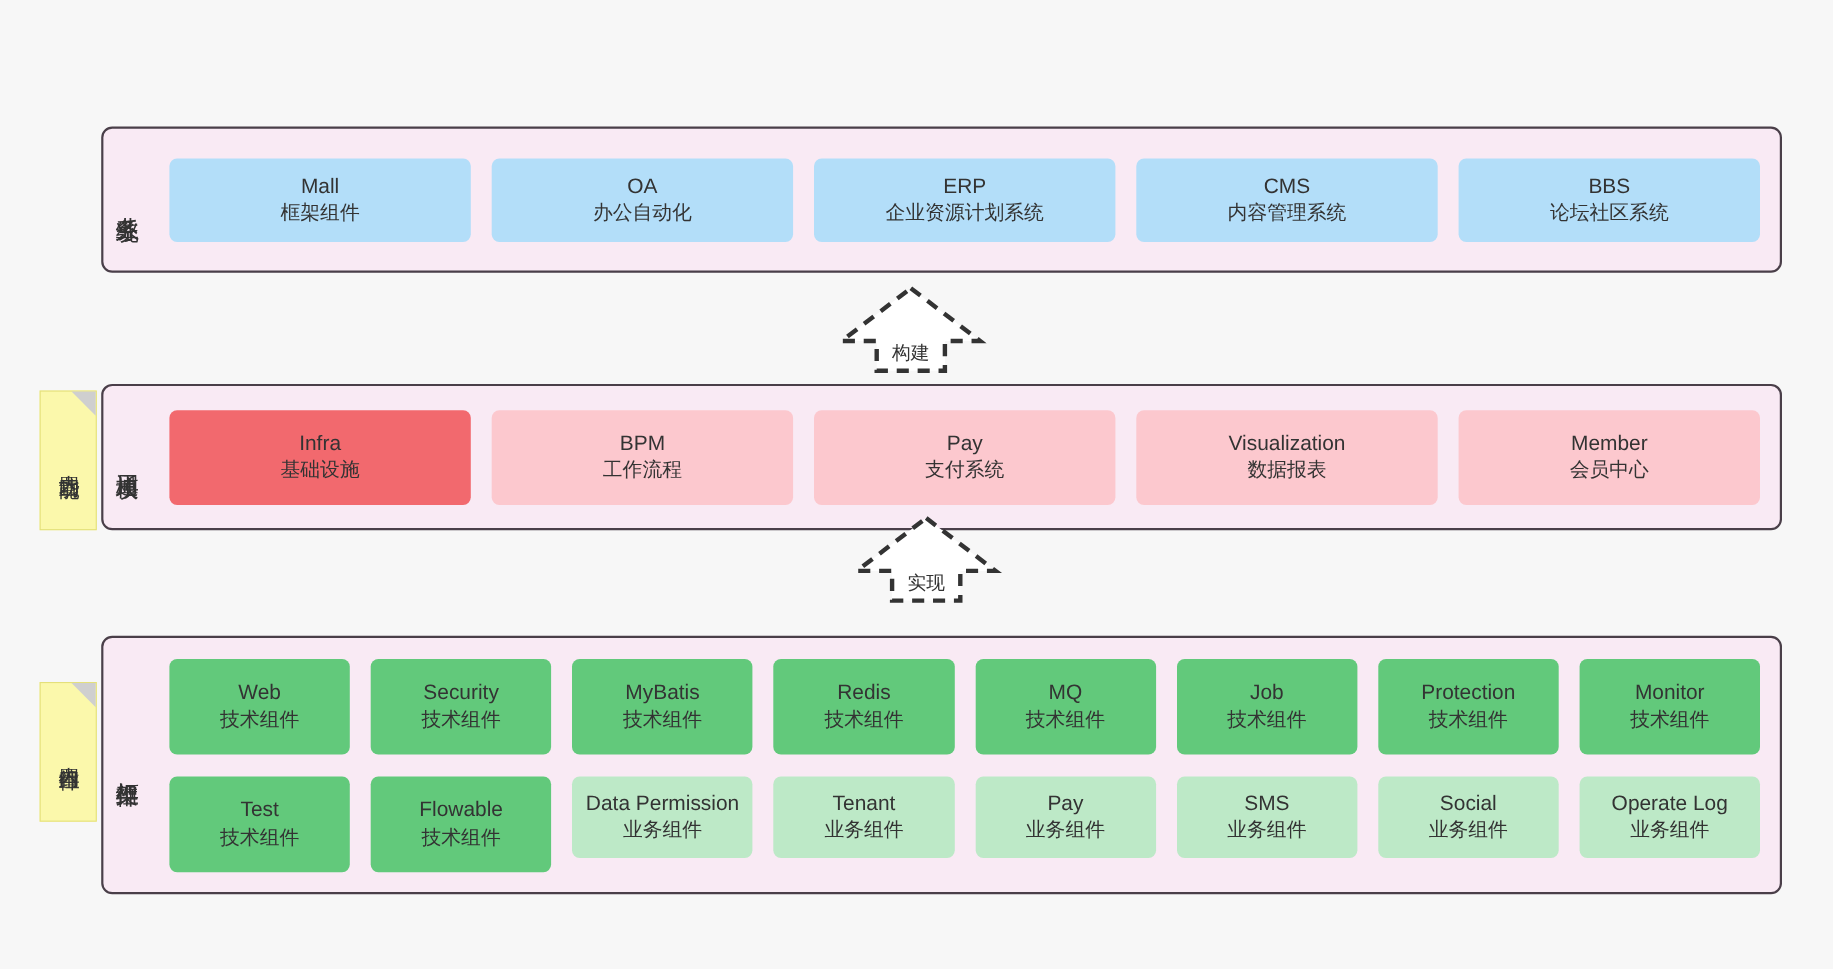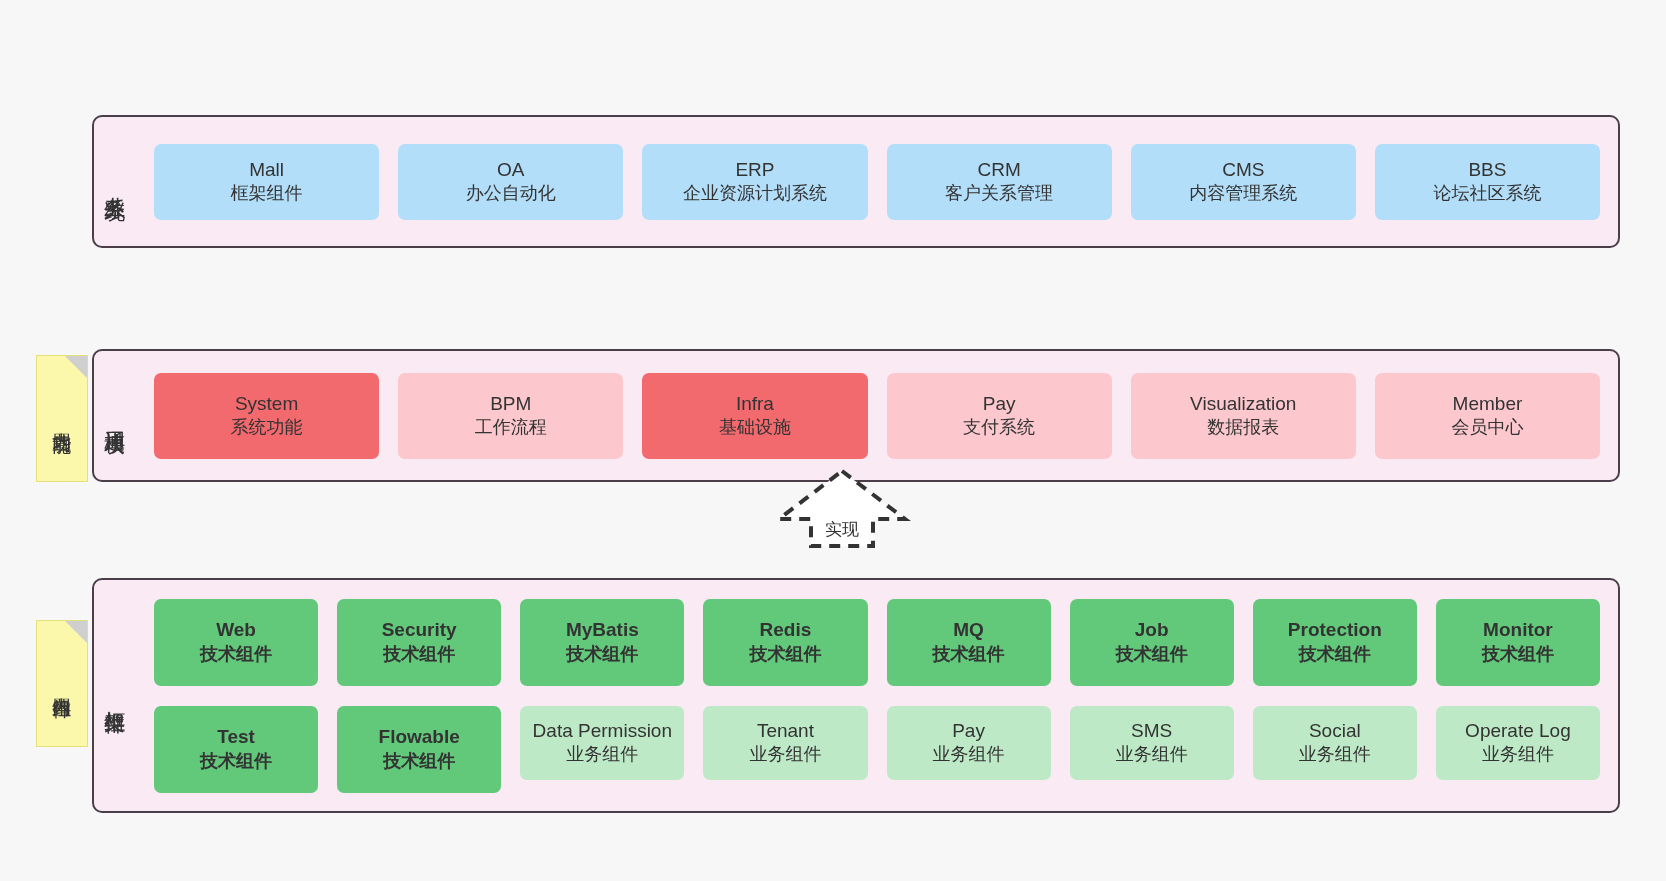--- a/index.html
+++ b/index.html
@@ -84,21 +84,21 @@
     color: #333333;
   }
   .node .cn {
     font-size: 18px;
     color: #333333;
   }
 
   .node.blue       { background: #b3def9; height: 76px; }
   .node.red        { background: #f2696e; height: 86px; }
   .node.pinklight  { background: #fcc8ce; height: 86px; }
-  .node.green      { background: #62c97b; height: 87px; font-weight: bold; }
+  .node.green      { background: #62c97b; height: 87px; }
   .node.greenlight { background: #bde9c7; height: 74px; }
 
   
   .sticky {
     position: absolute;
     box-sizing: border-box;
     width: 52px;
     background: #fbf8ab;
     border: 1px solid #e4e07a;
     display: flex;
@@ -154,56 +154,54 @@
           </div>
           <div class="node blue">
             <div class="en">OA</div>
             <div class="cn">办公自动化</div>
           </div>
           <div class="node blue">
             <div class="en">ERP</div>
             <div class="cn">企业资源计划系统</div>
           </div>
           <div class="node blue">
-            <div class="en">CRM</div>
-            <div class="cn">客户关系管理</div>
-          </div>
-          <div class="node blue">
             <div class="en">CMS</div>
             <div class="cn">内容管理系统</div>
           </div>
           <div class="node blue">
             <div class="en">BBS</div>
             <div class="cn">论坛社区系统</div>
           </div>
         </div>
     </div>
   </div>
 
+  <div class="arrow" id="arrow-build" style="left:758px; top:257px; width:140px; height:85px;">
+    <svg width="140" height="85" viewBox="0 0 140 85" aria-hidden="true">
+      <path d="M70 5 L133 53 L101 53 L101 80 L39 80 L39 53 L7 53 Z" fill="#ffffff" stroke="#333333" stroke-width="4" stroke-dasharray="11 8" stroke-linejoin="miter"></path>
+    </svg>
+    <div class="arrow-label">构建</div>
+  </div>
 
   <div class="sticky" id="sticky-functions" style="left:36px; top:355px; height:127px;">
     <span>内置功能</span>
     <span class="fold"></span>
   </div>
 
   <div class="layer" id="layer-modules" style="left:92px; top:349px; width:1528px; height:133px;">
     <div class="layer-title">通用模块</div>
     <div class="layer-body">
       <div class="row" id="row-modules">
           <div class="node red">
-            <div class="en">System</div>
-            <div class="cn">系统功能</div>
+            <div class="en">Infra</div>
+            <div class="cn">基础设施</div>
           </div>
           <div class="node pinklight">
             <div class="en">BPM</div>
             <div class="cn">工作流程</div>
-          </div>
-          <div class="node red">
-            <div class="en">Infra</div>
-            <div class="cn">基础设施</div>
           </div>
           <div class="node pinklight">
             <div class="en">Pay</div>
             <div class="cn">支付系统</div>
           </div>
           <div class="node pinklight">
             <div class="en">Visualization</div>
             <div class="cn">数据报表</div>
           </div>
           <div class="node pinklight">

